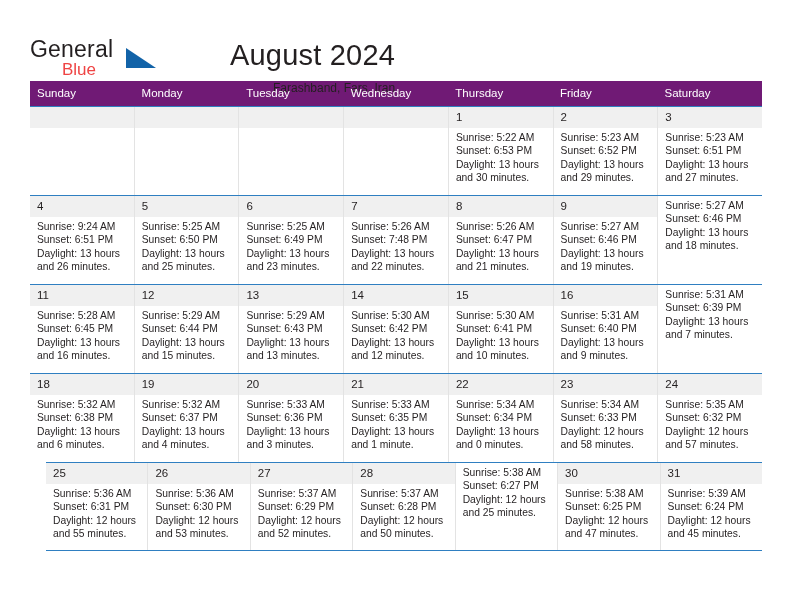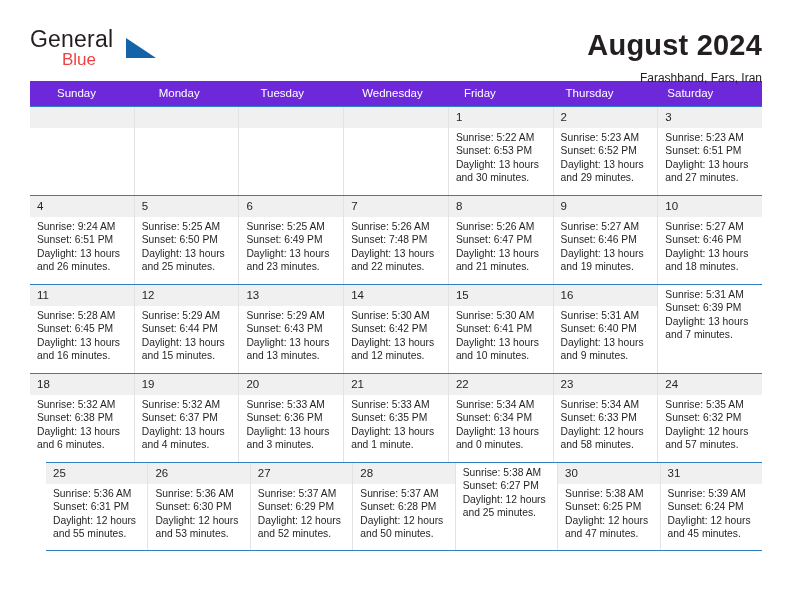--- a/index.html
+++ b/index.html
@@ -10,22 +10,21 @@
     font-family: "Liberation Sans", sans-serif;
     color: #231f20;
     overflow: hidden;
   }
   .page { width: 792px; height: 612px; padding: 0 30px; position: relative; }
 
   
   .top {
     display: flex;
     align-items: flex-start;
-    justify-content: space-between;
-    padding-top: 26px;
+    padding-top: 36px;
     height: 74px;
   }
   .logo { position: relative; width: 200px; height: 52px; }
   .logo-general {
     font-size: 23px;
     letter-spacing: .2px;
     color: #231f20;
     line-height: 26px;
   }
   .logo-blue {
@@ -39,35 +38,35 @@
   .logo-tri {
     position: absolute;
     left: 96px; top: 12px;
     width: 0; height: 0;
     border-left: 30px solid #1263a8;
     border-top: 20px solid transparent;
   }
   .titles { text-align: right; padding-top: 2px; }
   .month-title {
     font-size: 29px;
-    font-weight: bold;
+    font-weight: normal;
     color: #231f20;
     line-height: 34px;
     letter-spacing: .2px;
   }
   .location {
     font-size: 12px;
     color: #231f20;
     line-height: 20px;
     margin-top: 6px;
   }
 
   
   .cal { width: 732px; margin-top: 7px; }
-  .weekdays { display: flex; background: #6d28d9; padding-left: 20px; }
+  .weekdays { display: flex; background: #701a75; }
   .weekday {
     flex: 1 1 0;
     color: #ffffff;
     font-size: 11.5px;
     padding: 5px 0 5px 7px;
     line-height: 15px;
   }
   .week {
     display: flex;
     border-top: 1.4px solid #2f7fc1;
@@ -114,22 +113,22 @@
       <div class="location">Farashband, Fars, Iran</div>
     </div>
   </div>
 
   <div class="cal">
     <div class="weekdays" id="weekday-row">
         <div class="weekday">Sunday</div>
         <div class="weekday">Monday</div>
         <div class="weekday">Tuesday</div>
         <div class="weekday">Wednesday</div>
+        <div class="weekday">Thursday</div>
         <div class="weekday">Friday</div>
-        <div class="weekday">Thursday</div>
         <div class="weekday">Saturday</div>
       </div>
     <div id="weeks-container">
         <div class="week">
           <div class="cell">
             <div class="daynum"></div>
           </div>
           <div class="cell">
             <div class="daynum"></div>
           </div>
@@ -216,21 +215,20 @@
           <div class="cell">
             <div class="daynum">9</div>
             <div class="info">
               <div>Sunrise: 5:27 AM</div>
               <div>Sunset: 6:46 PM</div>
               <div>Daylight: 13 hours</div>
               <div>and 19 minutes.</div>
             </div>
           </div>
           <div class="cell">
-            <div class="daynum">10</div>
             <div class="info">
               <div>Sunrise: 5:27 AM</div>
               <div>Sunset: 6:46 PM</div>
               <div>Daylight: 13 hours</div>
               <div>and 18 minutes.</div>
             </div>
           </div>
         </div>
         <div class="week">
           <div class="cell">

